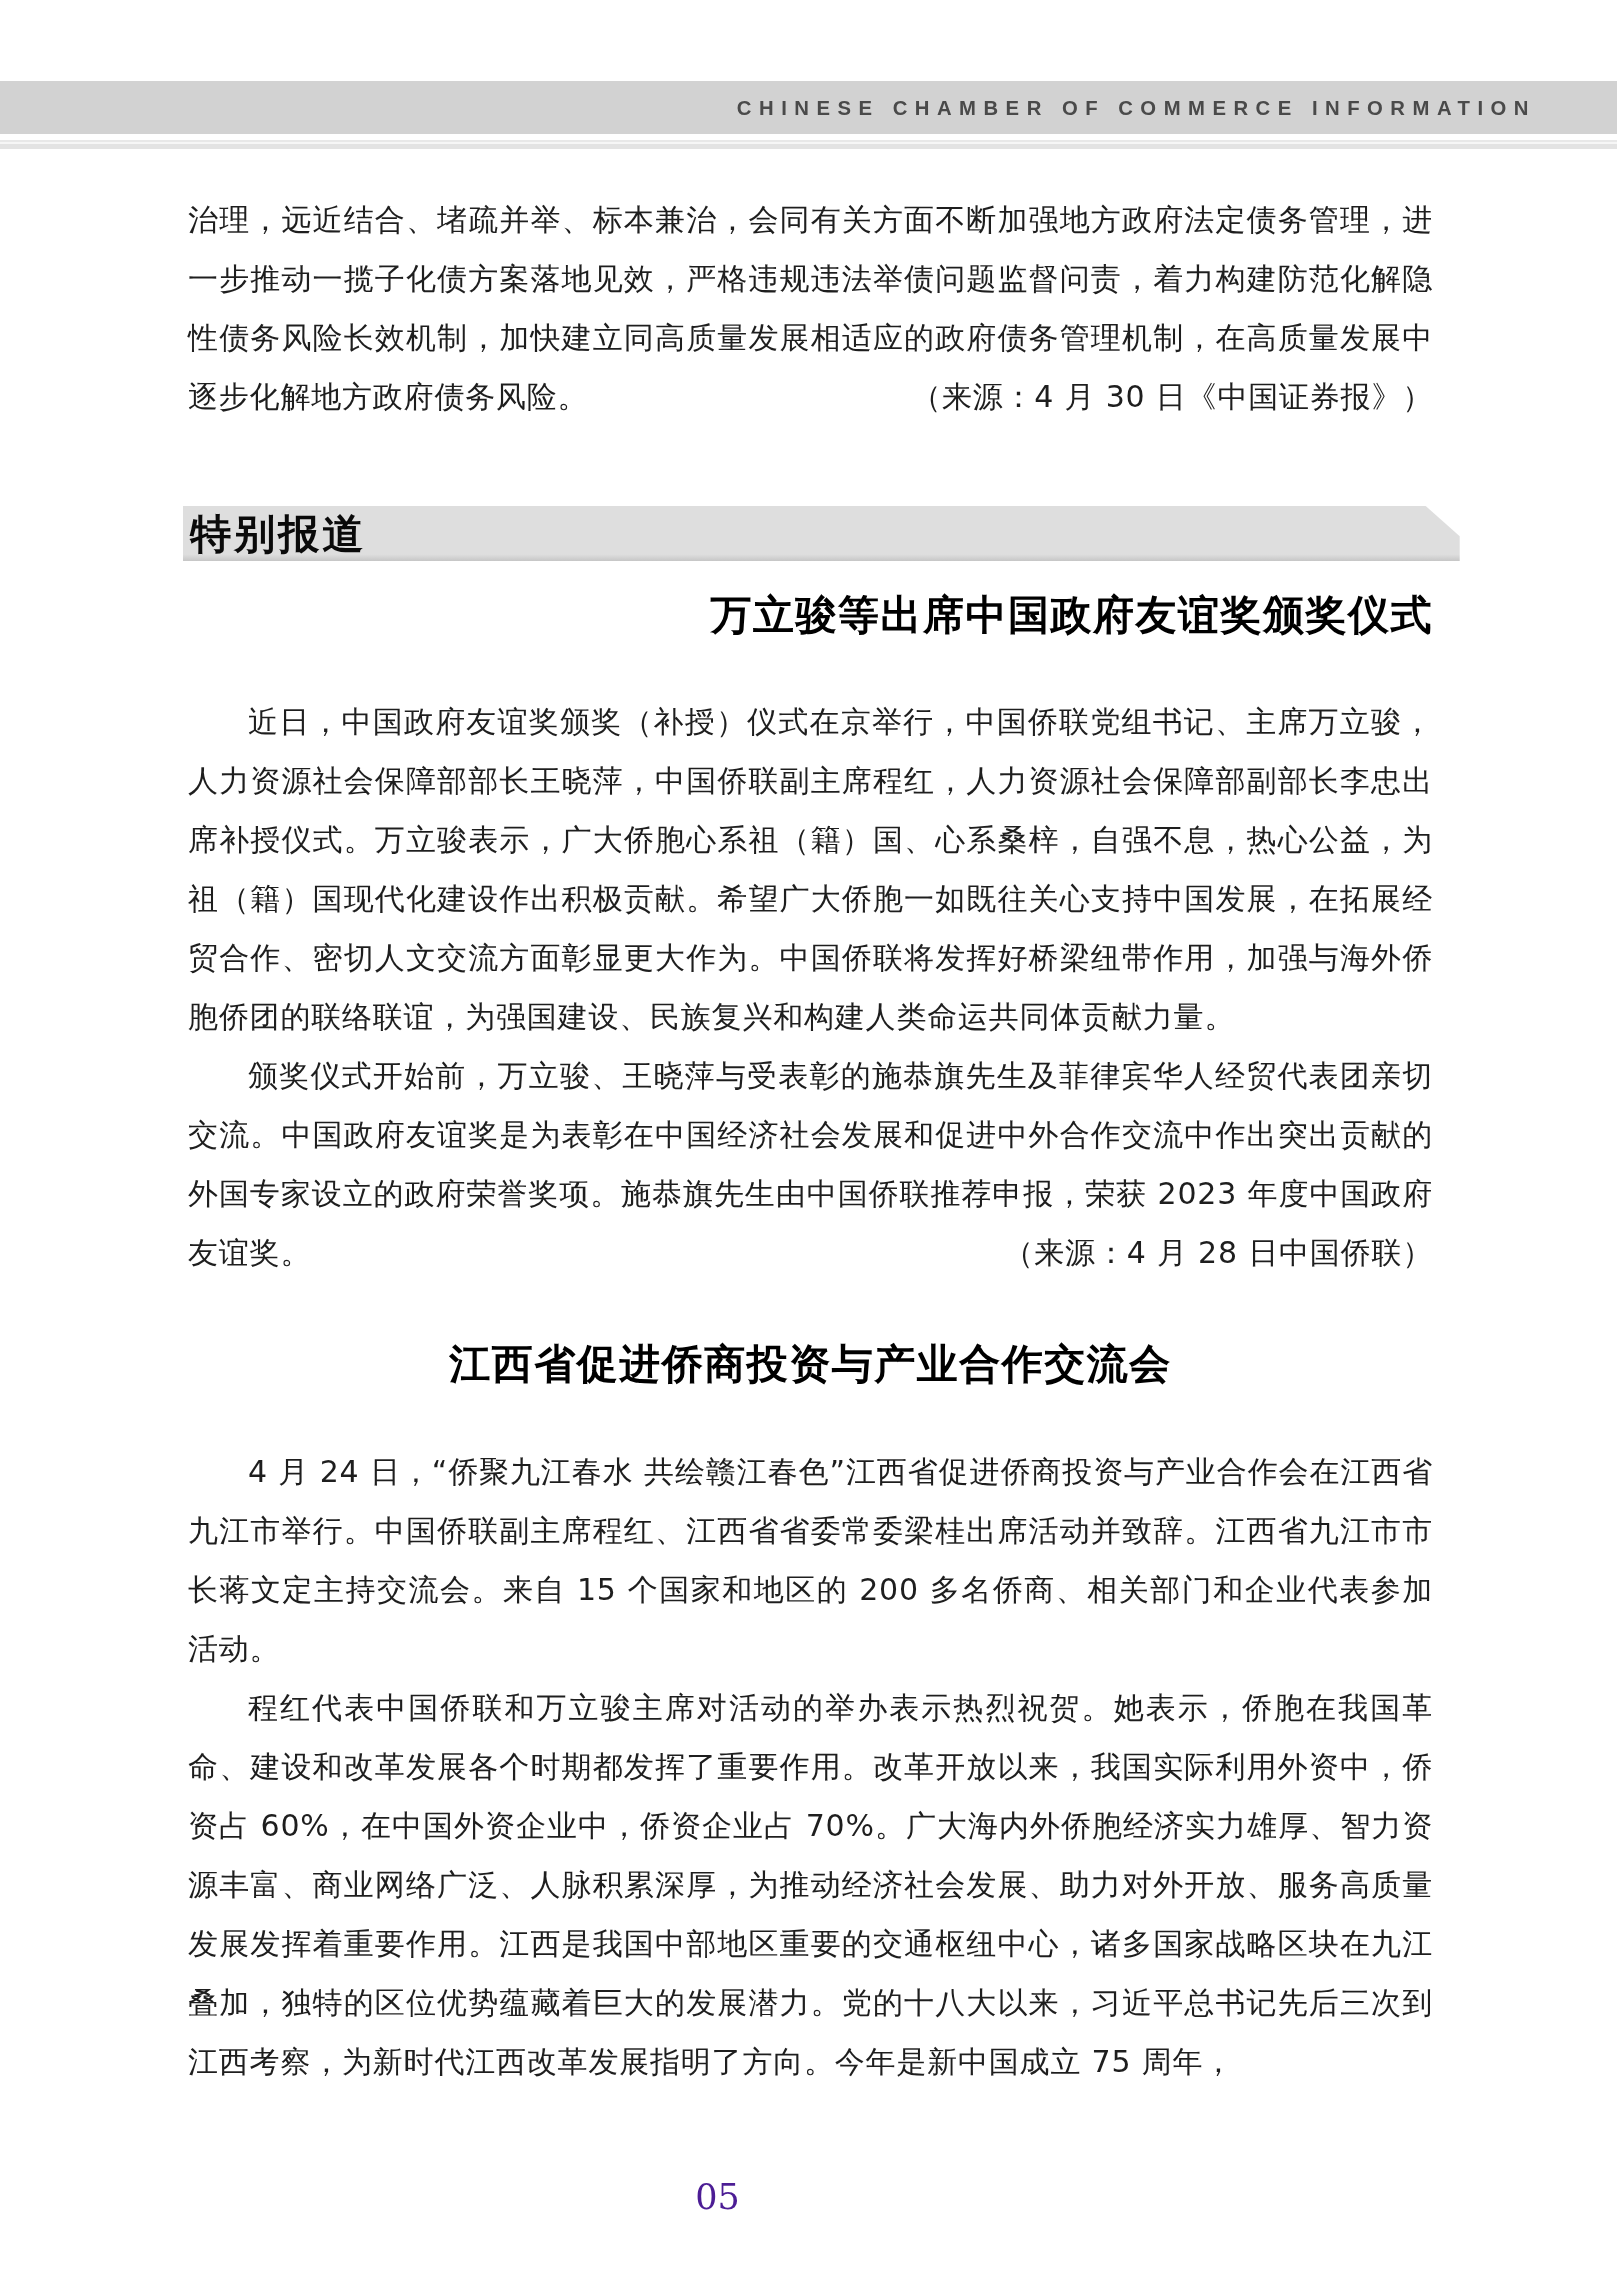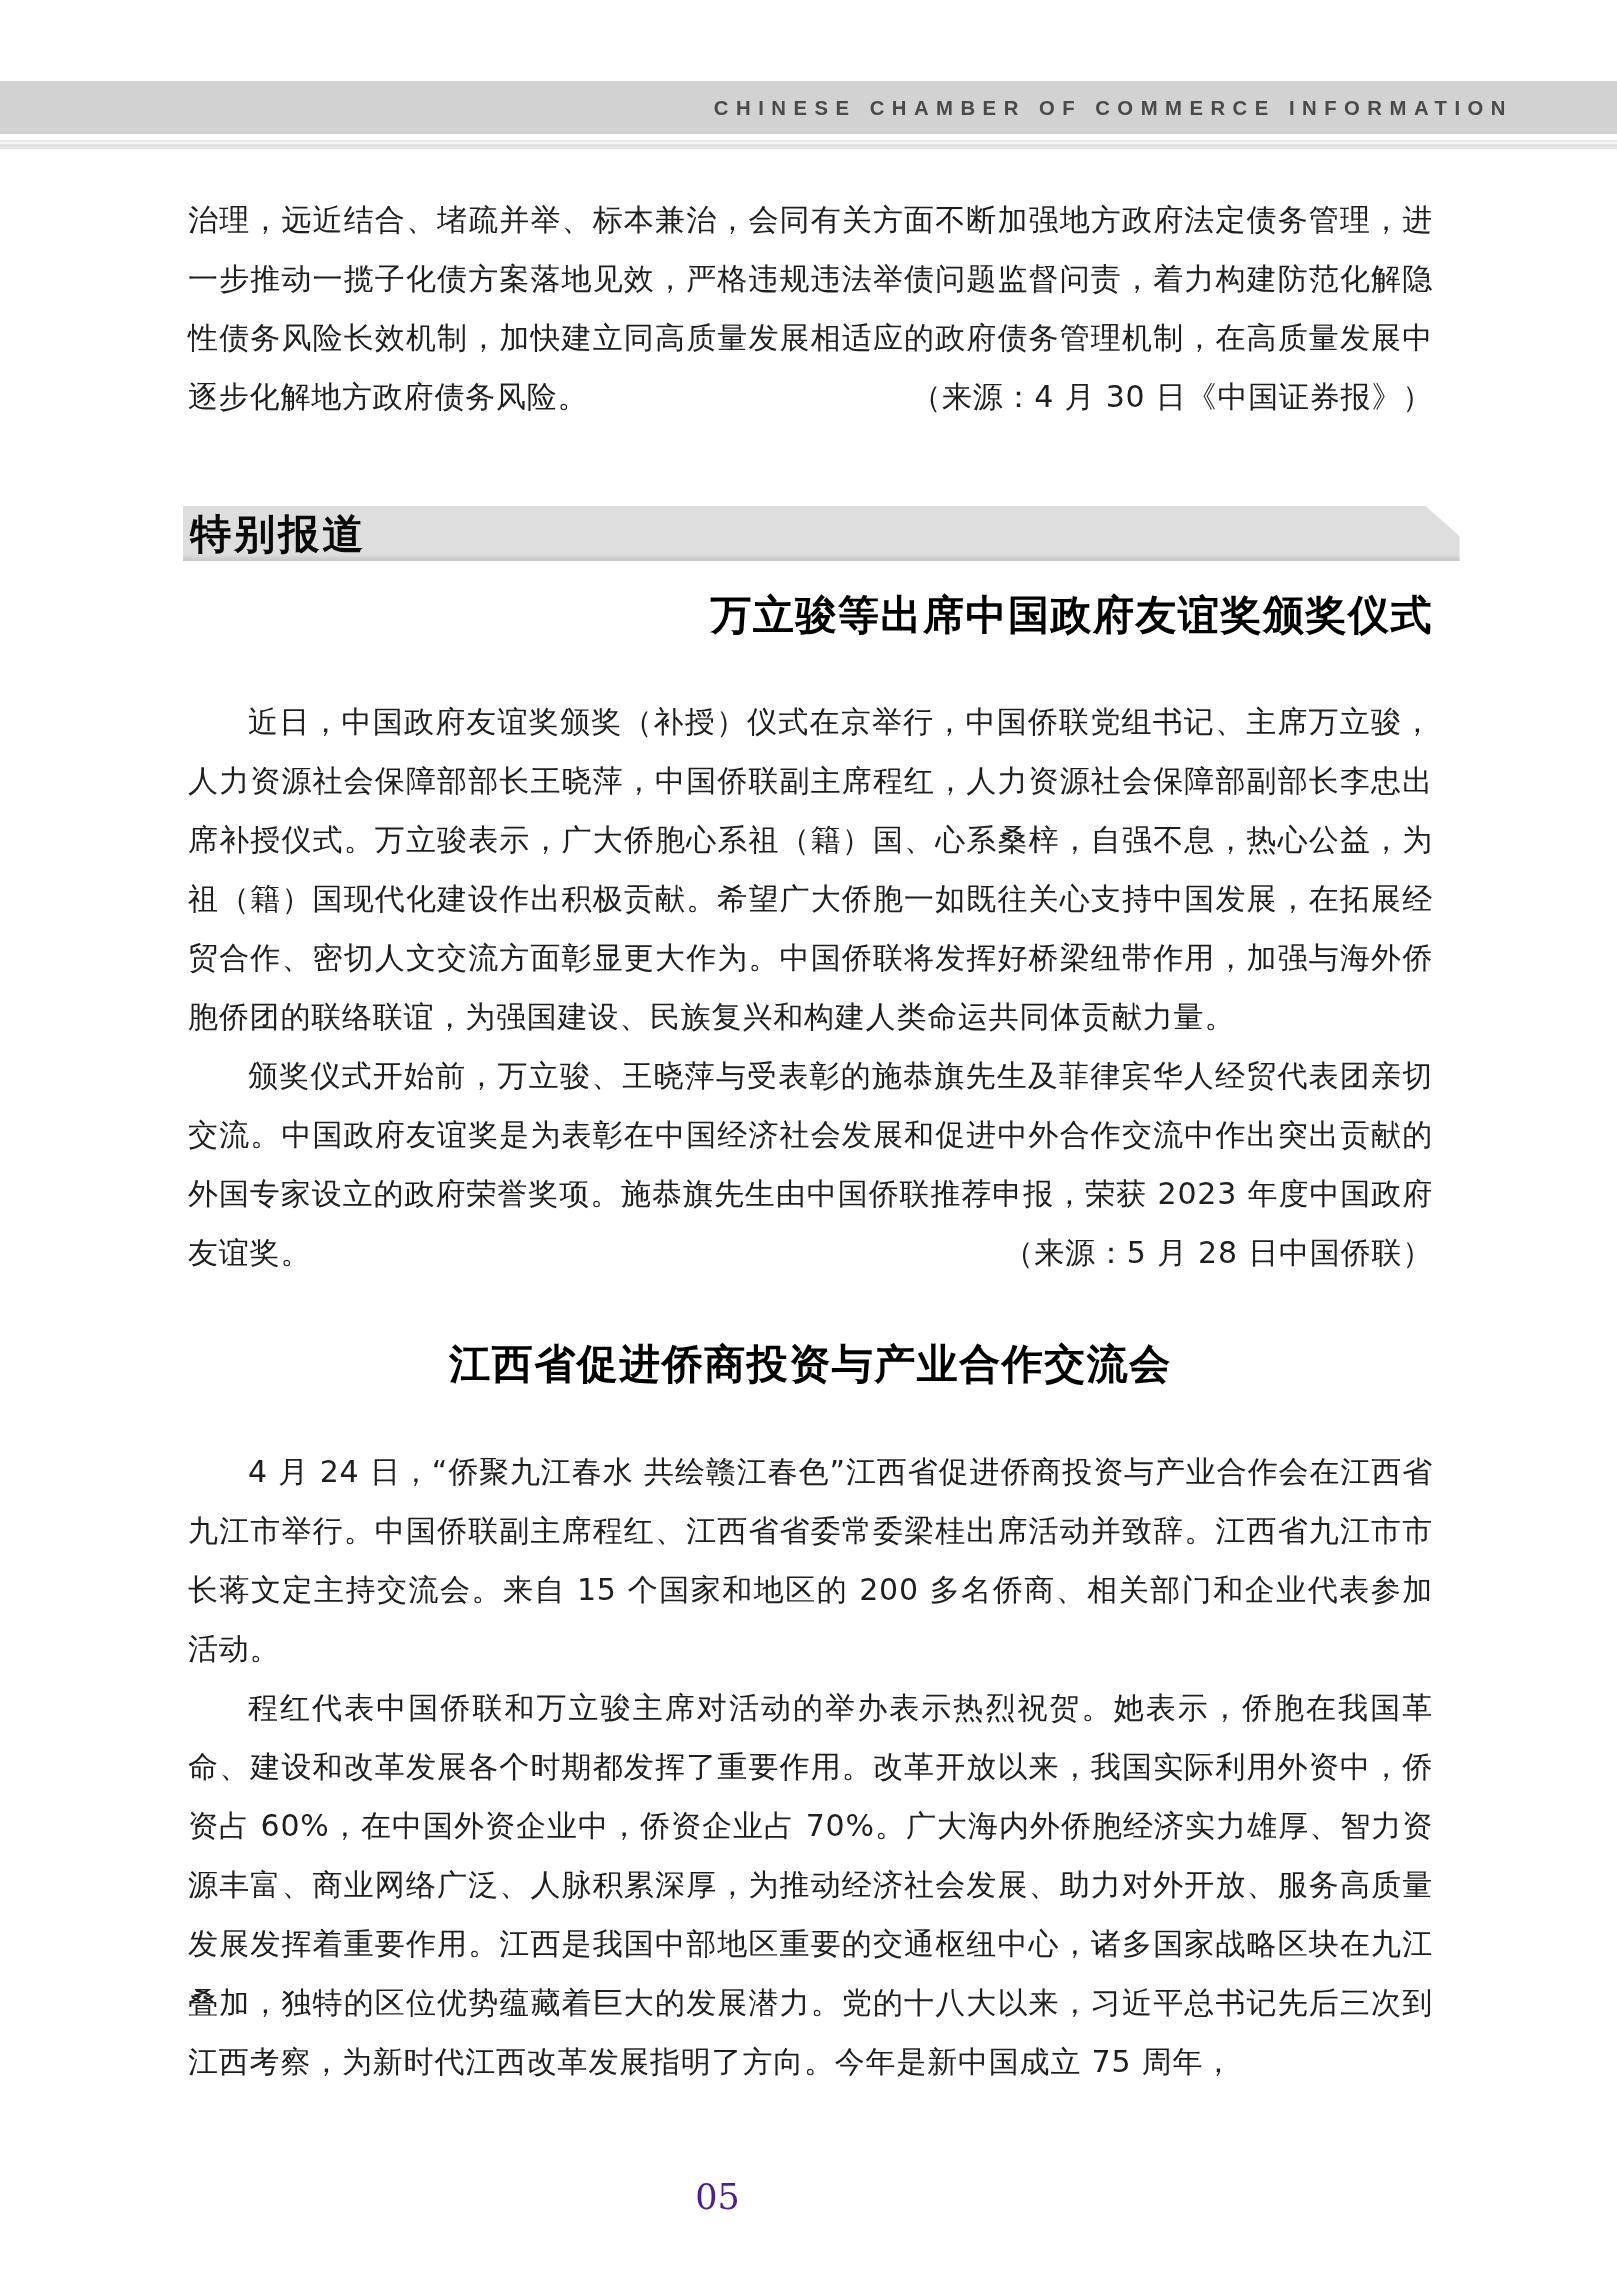--- a/index.html
+++ b/index.html
@@ -18,21 +18,21 @@
     color:var(--text);
     overflow:hidden;
   }
   
   .header-bar{
     position:absolute;top:81px;left:0;width:1617px;height:53px;
     background:var(--header-bar);
   }
   .header-bar .header-text{
     display:block;height:53px;line-height:54px;
-    text-align:right;padding-right:104px;
+    text-align:right;padding-right:81px;
     font-family:"Liberation Sans","DejaVu Sans",sans-serif;
     font-weight:bold;font-size:20.3px;letter-spacing:7.5px;color:#4a4a4a;
     white-space:nowrap;
   }
   .header-band{
     position:absolute;top:140px;left:0;width:1617px;height:9px;
     background:linear-gradient(180deg,#e8e8e8 0 2.3px,#f6f6f6 2.3px 4.5px,var(--header-band) 4.5px 100%);
   }
   
   .content{
@@ -103,21 +103,21 @@
     </div>
 
     <p class="article-title">万立骏等出席中国政府友谊奖颁奖仪式</p>
 
     <p class="para p-after-title">
       <span>近日，中国政府友谊奖颁奖（补授）仪式在京举行，中国侨联党组书记、主席万立骏，人力资源社会保障部部长王晓萍，中国侨联副主席程红，人力资源社会保障部副部长李忠出席补授仪式。万立骏表示，广大侨胞心系祖（籍）国、心系桑梓，自强不息，热心公益，为祖（籍）国现代化建设作出积极贡献。希望广大侨胞一如既往关心支持中国发展，在拓展经贸合作、密切人文交流方面彰显更大作为。中国侨联将发挥好桥梁纽带作用，加强与海外侨胞侨团的联络联谊，为强国建设、民族复兴和构建人类命运共同体贡献力量。</span>
     </p>
 
     <p class="para">
       <span>颁奖仪式开始前，万立骏、王晓萍与受表彰的施恭旗先生及菲律宾华人经贸代表团亲切交流。中国政府友谊奖是为表彰在中国经济社会发展和促进中外合作交流中作出突出贡献的外国专家设立的政府荣誉奖项。施恭旗先生由中国侨联推荐申报，荣获 2023 年度中国政府友谊奖。</span>
-      <span class="src">（来源：5 月 28 日中国侨联）</span>
+      <span class="src">（来源：4 月 28 日中国侨联）</span>
     </p>
 
     <div class="article2-title">
       <div>江西省促进侨商投资与产业合作交流会</div>
     </div>
 
     <p class="para p-after-title2">
       <span>4 月 24 日，“侨聚九江春水 共绘赣江春色”江西省促进侨商投资与产业合作会在江西省九江市举行。中国侨联副主席程红、江西省省委常委梁桂出席活动并致辞。江西省九江市市长蒋文定主持交流会。来自 15 个国家和地区的 200 多名侨商、相关部门和企业代表参加活动。</span>
     </p>
 

